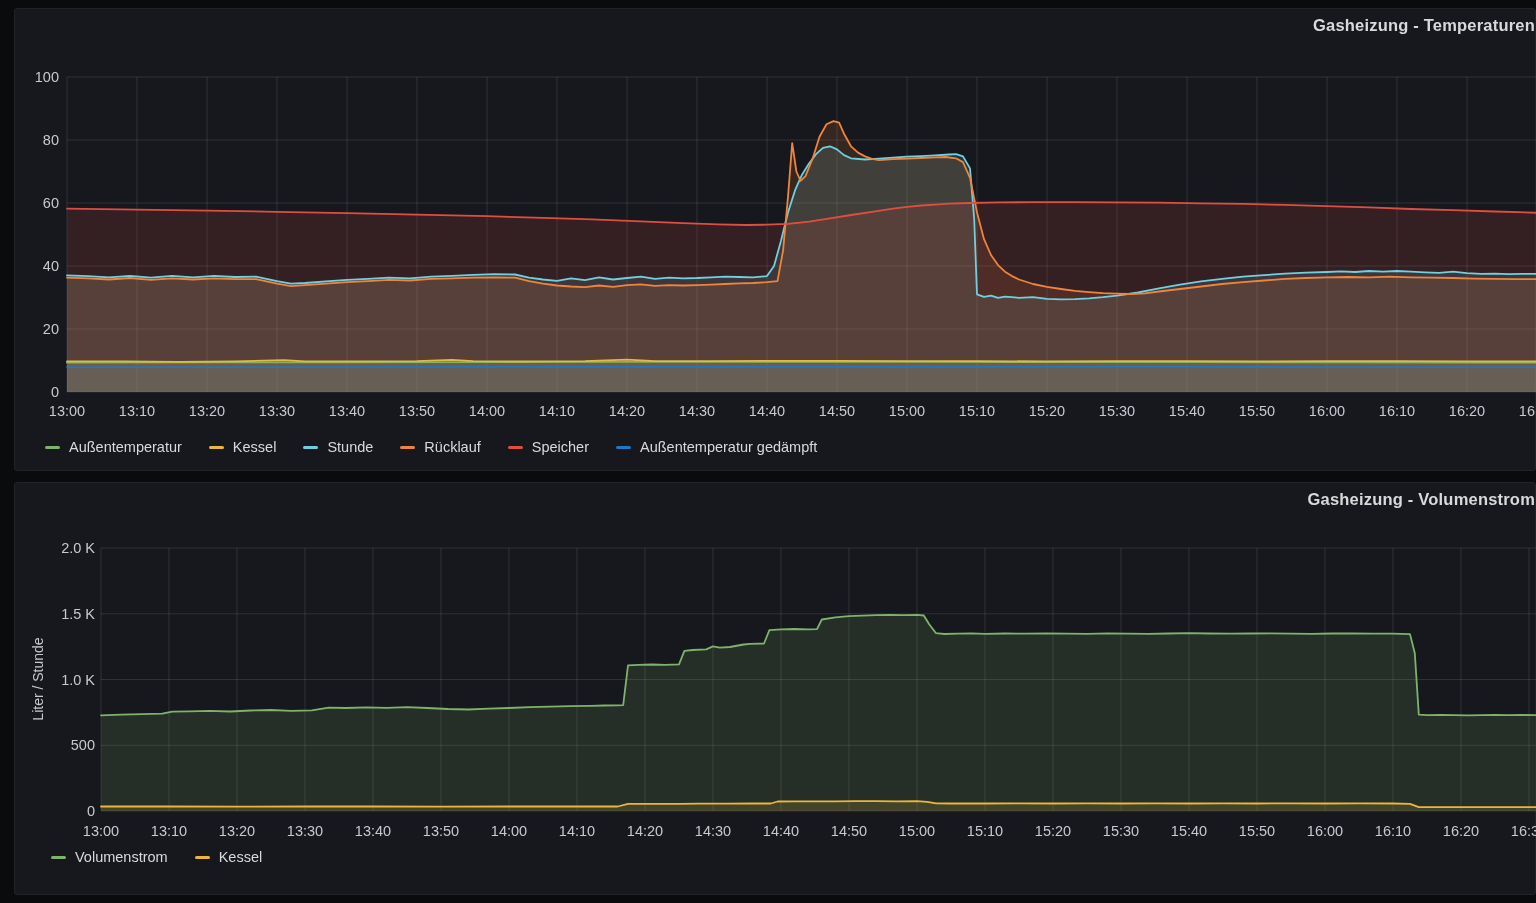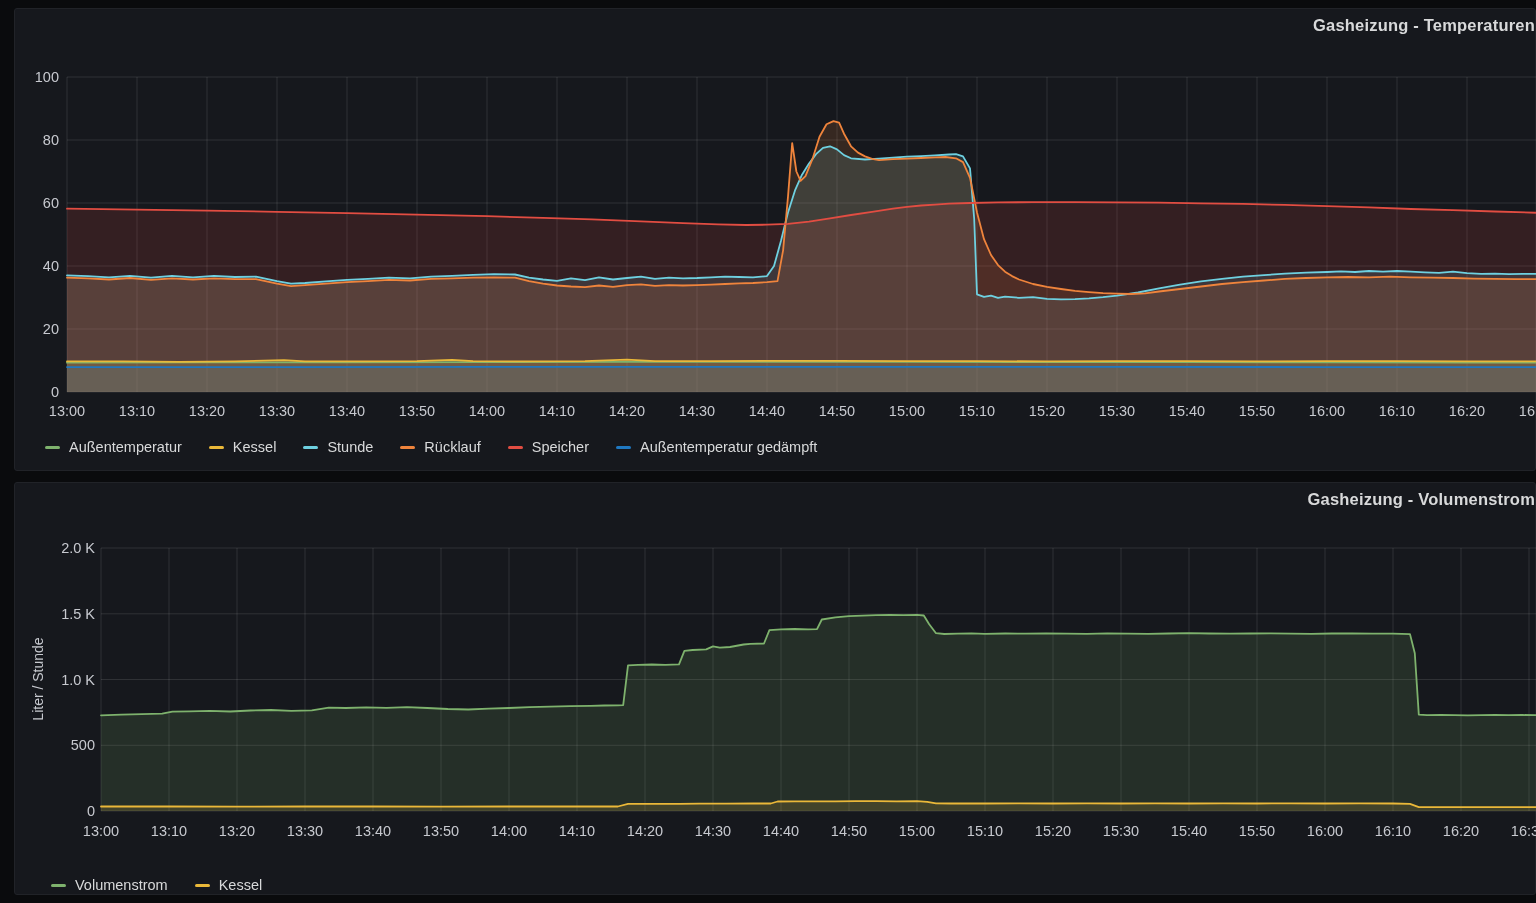--- a/index.html
+++ b/index.html
@@ -18,21 +18,21 @@
     margin:0;padding-top:7px;text-align:right;
     font-size:16.5px;font-weight:700;color:#d8d9da;letter-spacing:.2px;
     cursor:pointer;
   }
   .chart-svg{position:absolute;left:0;top:56px;display:block}
   .grid{stroke:rgba(255,255,255,0.11);stroke-width:1}
   .tick{fill:#c7c9cf;font-size:14.5px;font-family:"Liberation Sans",sans-serif}
   .axis-label{fill:#c7c9cf;font-size:14px;font-family:"Liberation Sans",sans-serif}
   .legend{position:absolute;display:flex;gap:27px;align-items:center}
   #legend-1{left:30px;top:430px}
-  #legend-2{left:36px;top:394px}
+  #legend-2{left:36px;top:366px}
   .legend-item{display:flex;align-items:center;gap:9px;cursor:pointer}
   .swatch{width:15px;height:3px;border-radius:2px}
   .legend-label{font-size:14.5px;color:#d8d9da;white-space:nowrap}
 </style>
 </head>
 <body>
 
 <section class="panel" id="panel-1">
   <h2 class="panel-title">Gasheizung - Temperaturen</h2>
   <svg class="chart-svg" id="chart1" xmlns="http://www.w3.org/2000/svg" width="1522" height="372" viewBox="0 0 1522 372">

